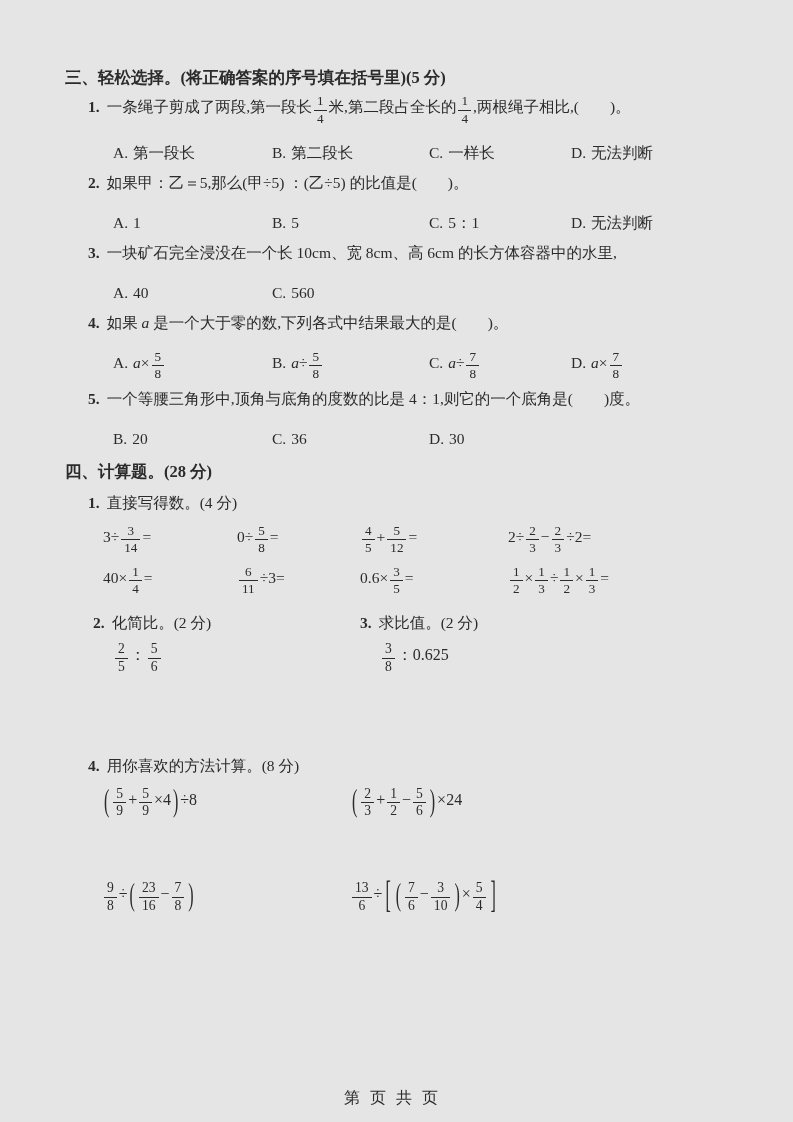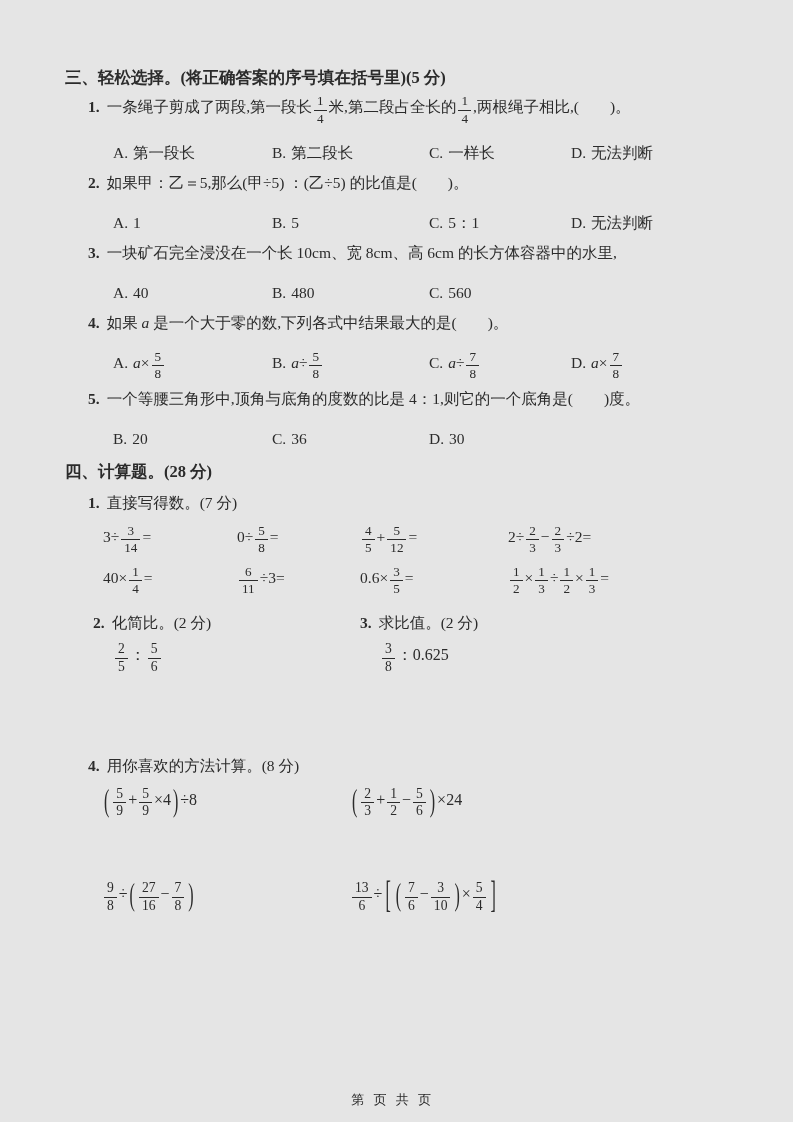--- a/index.html
+++ b/index.html
@@ -34,21 +34,21 @@
     padding-left:38px;row-gap:10px;font-size:15.5px;margin-top:8px;align-items:center;
   }
   .duo{display:grid;grid-template-columns:267px 1fr;padding-left:28px;}
   .duo-exprs{margin-top:6px;}
   .duo-exprs .expr{padding-left:20px;}
   .expr{font-size:16px;}
   .expr-grid{display:grid;grid-template-columns:248px 1fr;padding-left:37px;font-size:16px;align-items:center;}
   .part4-h{margin-top:78px;}
   .r1{margin-top:8px;}
   .r2{margin-top:62px;}
-  .footer{position:absolute;left:0;right:8px;bottom:13px;text-align:center;font-size:13px;letter-spacing:3px;}
+  .footer{position:absolute;left:0;right:8px;bottom:13px;text-align:center;font-size:16px;letter-spacing:3px;}
 </style>
 </head>
 <body>
 
 <div class="page">
 
   <h2 class="sec-title">三、轻松选择。(将正确答案的序号填在括号里)(5 分)</h2>
 
   <div class="question">
     <div class="qline">
@@ -73,21 +73,20 @@
       <span><span class="olabel">D.</span><span>无法判断</span></span>
     </div>
   </div>
 
   <div class="question">
     <div class="qline">
       <span class="qnum">3.</span><span>一块矿石完全浸没在一个长 10cm、宽 8cm、高 6cm 的长方体容器中的水里,</span>
     </div>
     <div class="opts">
       <span><span class="olabel">A.</span><span>40</span></span>
-      <span><span class="olabel">B.</span><span>480</span></span>
       <span><span class="olabel">C.</span><span>560</span></span>
       <span></span>
     </div>
   </div>
 
   <div class="question">
     <div class="qline">
       <span class="qnum">4.</span><span>如果 <i>a</i> 是一个大于零的数,下列各式中结果最大的是(　　)。</span>
     </div>
     <div class="opts">
@@ -105,21 +104,21 @@
     <div class="opts">
       <span><span class="olabel">B.</span><span>20</span></span>
       <span><span class="olabel">C.</span><span>36</span></span>
       <span><span class="olabel">D.</span><span>30</span></span>
     </div>
   </div>
 
   <h2 class="sec-title mt8">四、计算题。(28 分)</h2>
 
   <div class="subheading">
-    <span class="qnum">1.</span><span>直接写得数。(7 分)</span>
+    <span class="qnum">1.</span><span>直接写得数。(4 分)</span>
   </div>
   <div class="calc-grid">
     <span class="calc-item">3÷<span class="frac"><span class="fnum">3</span><span class="fden">14</span></span>=</span>
     <span class="calc-item">0÷<span class="frac"><span class="fnum">5</span><span class="fden">8</span></span>=</span>
     <span class="calc-item"><span class="frac"><span class="fnum">4</span><span class="fden">5</span></span>+<span class="frac"><span class="fnum">5</span><span class="fden">12</span></span>=</span>
     <span class="calc-item">2÷<span class="frac"><span class="fnum">2</span><span class="fden">3</span></span>−<span class="frac"><span class="fnum">2</span><span class="fden">3</span></span>÷2=</span>
     <span class="calc-item">40×<span class="frac"><span class="fnum">1</span><span class="fden">4</span></span>=</span>
     <span class="calc-item"><span class="frac"><span class="fnum">6</span><span class="fden">11</span></span>÷3=</span>
     <span class="calc-item">0.6×<span class="frac"><span class="fnum">3</span><span class="fden">5</span></span>=</span>
     <span class="calc-item"><span class="frac"><span class="fnum">1</span><span class="fden">2</span></span>×<span class="frac"><span class="fnum">1</span><span class="fden">3</span></span>÷<span class="frac"><span class="fnum">1</span><span class="fden">2</span></span>×<span class="frac"><span class="fnum">1</span><span class="fden">3</span></span>=</span>
@@ -139,18 +138,18 @@
   </div>
 
   <div class="subheading part4-h">
     <span class="qnum">4.</span><span>用你喜欢的方法计算。(8 分)</span>
   </div>
   <div class="expr-grid r1">
     <span class="expr dm"><span class="bp">(</span><span class="frac"><span class="fnum">5</span><span class="fden">9</span></span>+<span class="frac"><span class="fnum">5</span><span class="fden">9</span></span>×4<span class="bp">)</span>÷8</span>
     <span class="expr dm"><span class="bp">(</span><span class="frac"><span class="fnum">2</span><span class="fden">3</span></span>+<span class="frac"><span class="fnum">1</span><span class="fden">2</span></span>−<span class="frac"><span class="fnum">5</span><span class="fden">6</span></span><span class="bp">)</span>×24</span>
   </div>
   <div class="expr-grid r2">
-    <span class="expr dm"><span class="frac"><span class="fnum">9</span><span class="fden">8</span></span>÷<span class="bp">(</span><span class="frac"><span class="fnum">27</span><span class="fden">16</span></span>−<span class="frac"><span class="fnum">7</span><span class="fden">8</span></span><span class="bp">)</span></span>
+    <span class="expr dm"><span class="frac"><span class="fnum">9</span><span class="fden">8</span></span>÷<span class="bp">(</span><span class="frac"><span class="fnum">23</span><span class="fden">16</span></span>−<span class="frac"><span class="fnum">7</span><span class="fden">8</span></span><span class="bp">)</span></span>
     <span class="expr dm"><span class="frac"><span class="fnum">13</span><span class="fden">6</span></span>÷<span class="bb">[</span><span class="bp">(</span><span class="frac"><span class="fnum">7</span><span class="fden">6</span></span>−<span class="frac"><span class="fnum">3</span><span class="fden">10</span></span><span class="bp">)</span>×<span class="frac"><span class="fnum">5</span><span class="fden">4</span></span><span class="bb">]</span></span>
   </div>
 
   <div class="footer">第 页 共 页</div>
 </div>
 
 </body></html>

